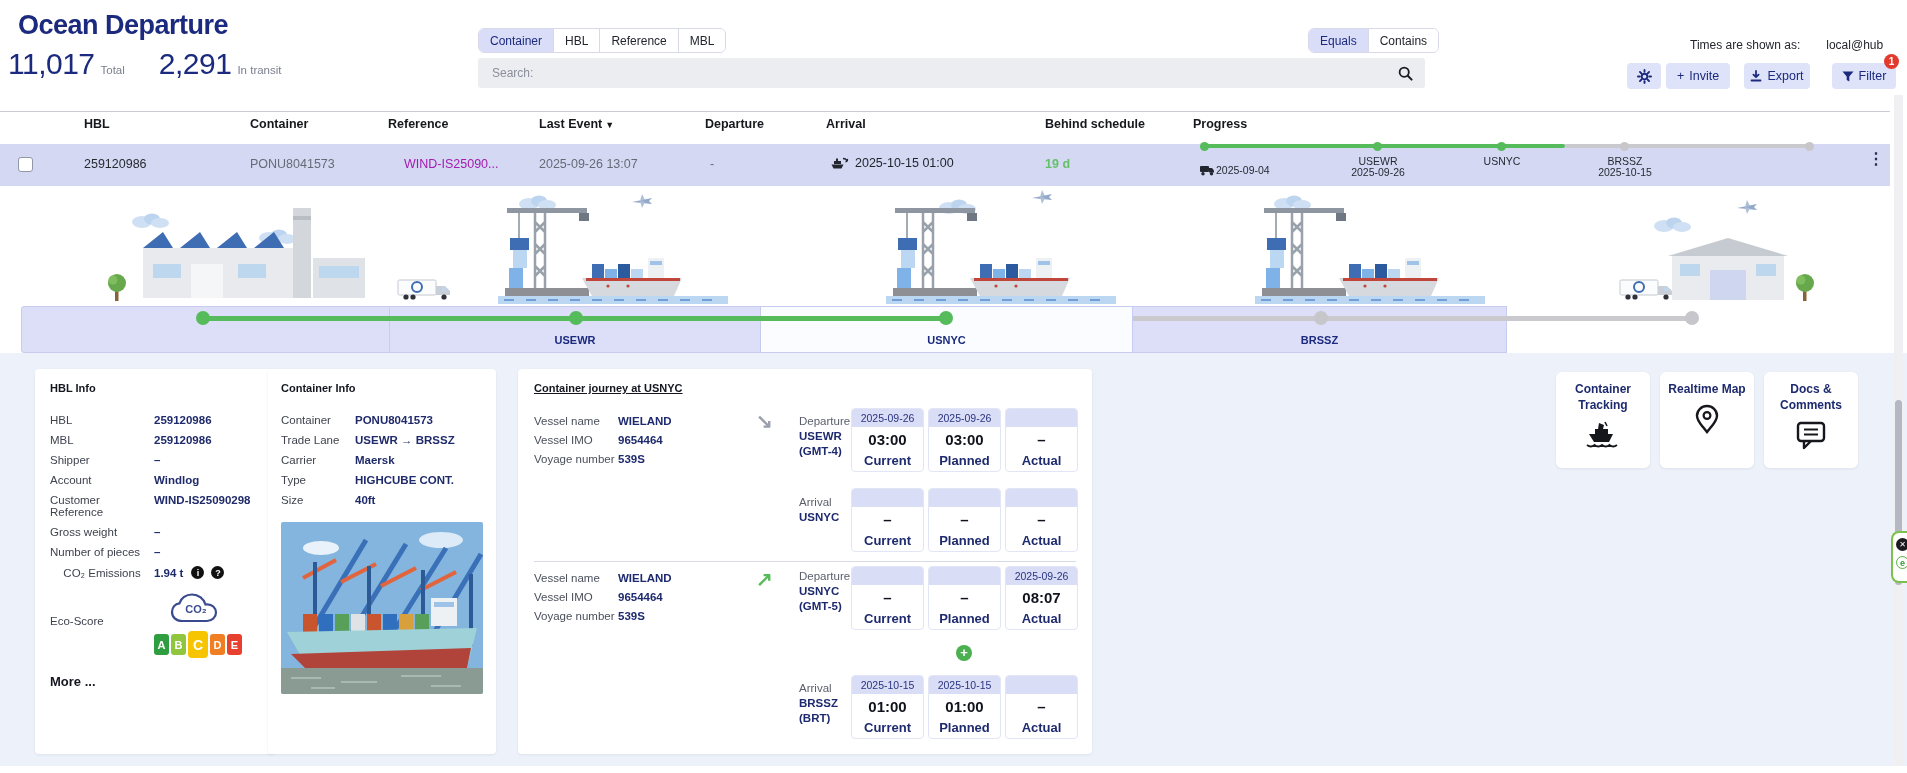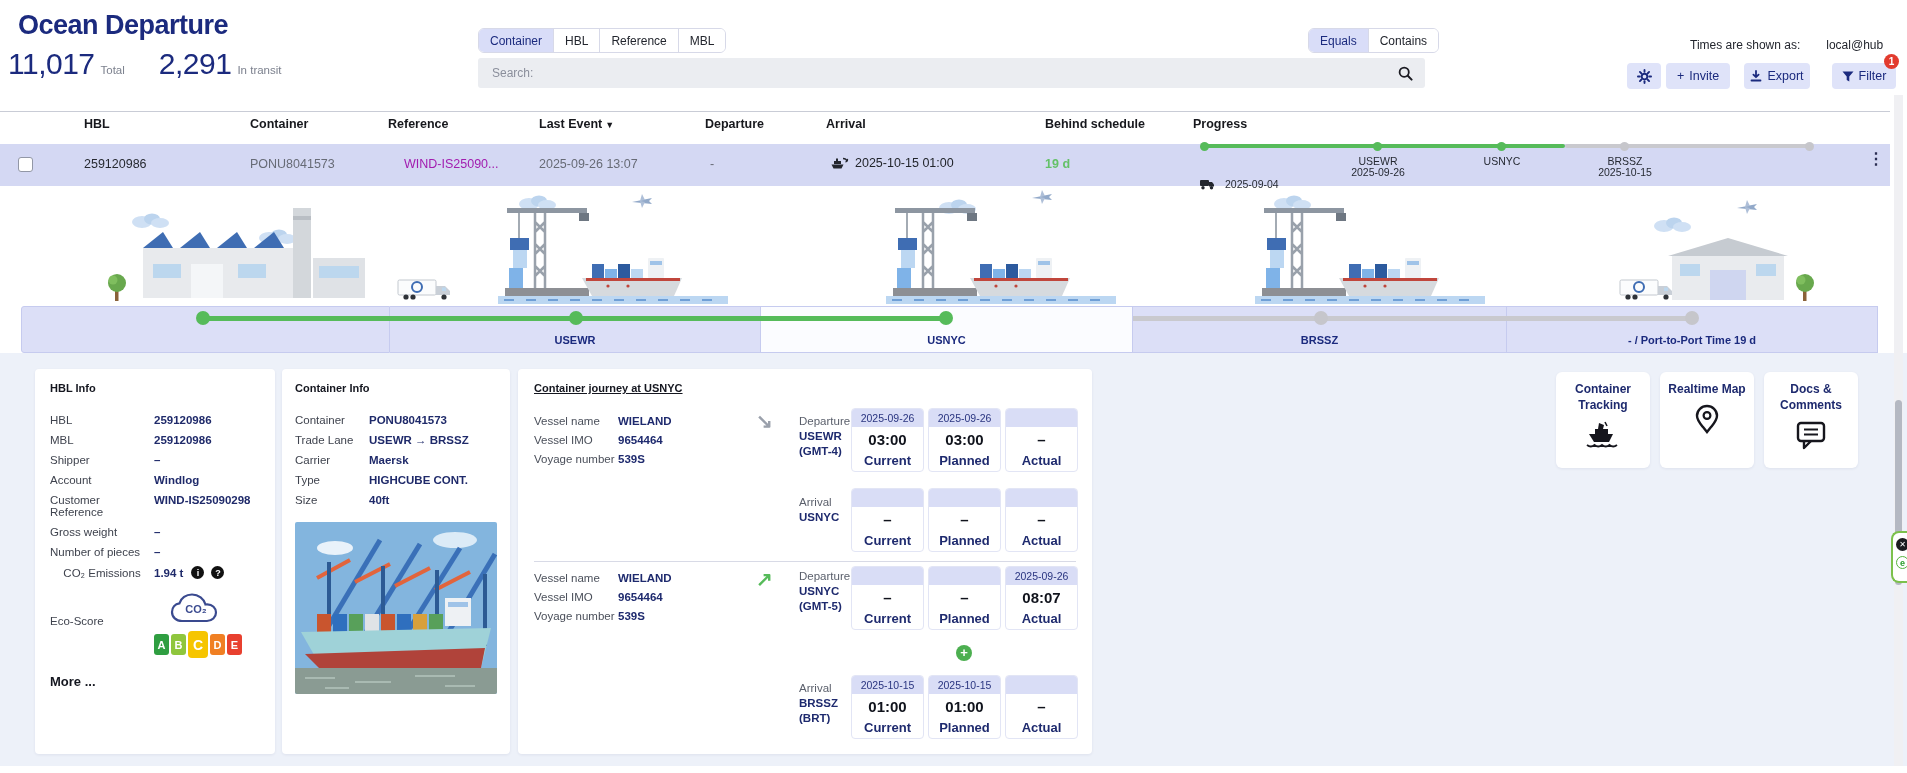--- a/index.html
+++ b/index.html
@@ -35,21 +35,21 @@
   .sort-ic { font-size:9px; margin-left:3px; color:#17181d; }
   .trow { left:0; top:144px; width:1890px; height:42px; background:#d4d8f3; cursor:pointer; }
   .trow .cell { position:absolute; top:13px; font-size:12.5px; }
   .checkbox { position:absolute; left:18px; top:13px; width:15px; height:15px; background:#fff; border:1.5px solid #9297a6; border-radius:3px; cursor:pointer; }
   .kebab { position:absolute; left:1868px; top:9px; font-size:16px; color:#2b2e53; letter-spacing:0; line-height:11px; cursor:pointer; font-weight:bold; }
 
   
   .pline { position:absolute; height:4px; top:0px; border-radius:2px; }
   .pnode { position:absolute; width:9px; height:9px; border-radius:50%; top:-2.5px; }
   .plabel { position:absolute; width:90px; text-align:center; font-size:10.5px; color:#262a33; }
-  .ptruck { position:absolute; left:1200px; top:20px; display:flex; align-items:center; gap:10px; font-size:10.5px; color:#262a33;margin-top:14px; }
+  .ptruck { position:absolute; left:1200px; top:20px; display:flex; align-items:center; gap:1px; font-size:10.5px; color:#262a33; }
 
   
   .segbar { left:21px; top:306px; width:1857px; height:47px; display:flex; }
   .seg { position:relative; height:100%; background:#dcdff7; border:1px solid #c6cbef; border-left:none; cursor:pointer; }
   .seg:first-child { border-left:1px solid #c6cbef; border-radius:3px 0 0 3px; }
   .seg.active { background:#fbfcff; }
   .seg-label { position:absolute; left:0; right:0; top:27px; text-align:center; font-size:11px; font-weight:bold; color:#1b2a7e; }
   .seg-line { position:absolute; top:10px; height:5px; }
   .seg-node { position:absolute; top:5px; width:14px; height:14px; border-radius:50%; }
 
@@ -338,23 +338,20 @@
   <div class="seg" style="width:369px;"></div>
   <div class="seg" style="width:371px;">
     <div class="seg-label">USEWR</div>
   </div>
   <div class="seg active" style="width:372px;">
     <div class="seg-label">USNYC</div>
   </div>
   <div class="seg" style="width:374px;">
     <div class="seg-label">BRSSZ</div>
   </div>
-  <div class="seg" style="width:371px;">
-    <div class="seg-label">- / Port-to-Port Time 19 d</div>
-  </div>
   <div class="seg-line" style="left:182px; width:743px; background:#56bb5a;"></div>
   <div class="seg-line" style="left:1112px; width:559px; background:#c9c9ce;"></div>
   <div class="seg-node" style="left:175px; background:#56bb5a;"></div>
   <div class="seg-node" style="left:548px; background:#56bb5a;"></div>
   <div class="seg-node" style="left:918px; background:#56bb5a;"></div>
   <div class="seg-node" style="left:1293px; background:#c6c6cb;"></div>
   <div class="seg-node" style="left:1664px; background:#c6c6cb;"></div>
 </div>
 
 <div class="abs detail-bg"></div>
@@ -409,21 +406,21 @@
         <span class="eco-l" style="background:#8fc63d;">B</span>
         <span class="eco-l big" style="background:#f6c500;">C</span>
         <span class="eco-l" style="background:#f07f23;">D</span>
         <span class="eco-l" style="background:#e8402f;">E</span>
       </span>
     </span>
   </div>
   <div class="more-link" style="margin-top:16px;">More ...</div>
 </div>
 
-<div class="card" style="left:282px; top:369px; width:228px; height:385px; padding:13px 13px;">
+<div class="card" style="left:268px; top:369px; width:228px; height:385px; padding:13px 13px;">
   <div class="card-title" style="margin-bottom:20px;">Container Info</div>
   <div class="info-row">
       <span class="info-label" style="width:74px;">Container</span>
       <span class="info-value">PONU8041573</span>
     </div>
   <div class="info-row">
       <span class="info-label" style="width:74px;">Trade Lane</span>
       <span class="info-value">USEWR → BRSSZ</span>
     </div>
   <div class="info-row">

